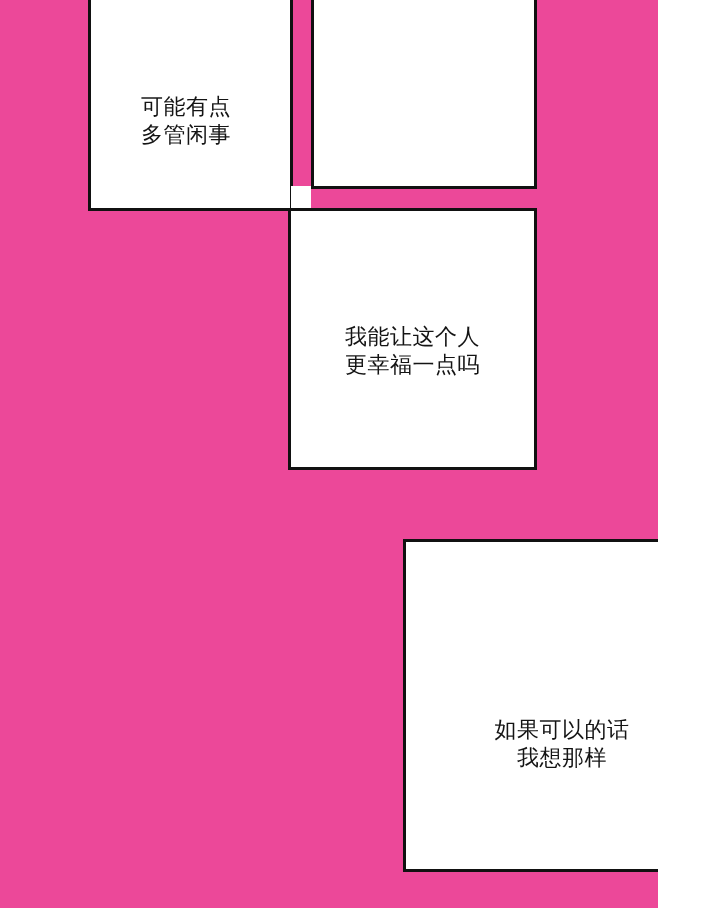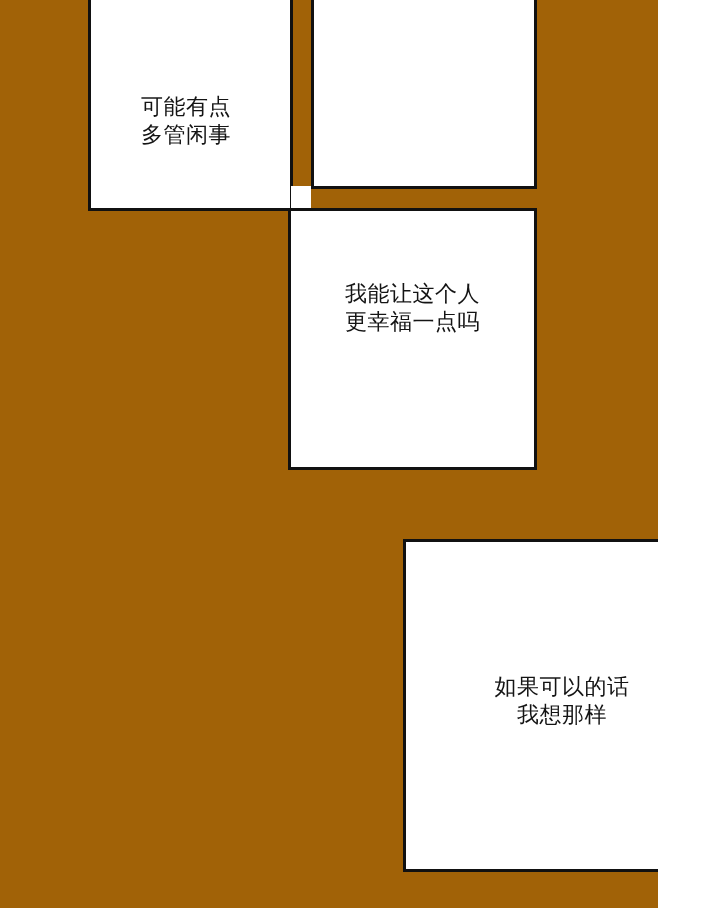--- a/index.html
+++ b/index.html
@@ -5,21 +5,21 @@
 <style>
   html, body {
     margin: 0;
     padding: 0;
     background: #ffffff;
   }
   #page {
     position: relative;
     width: 658px;
     height: 908px;
-    background: #a16207;
+    background: #ec4899;
     overflow: hidden;
     font-family: "Liberation Sans", "DejaVu Sans", sans-serif;
   }
 
   
   .panel {
     position: absolute;
     box-sizing: border-box;
     background: #ffffff;
     border: 3px solid #111111;
@@ -35,21 +35,21 @@
     position: absolute;
     color: #141414;
     font-size: 22px;
     line-height: 28px;
     font-weight: 400;
     letter-spacing: 0.5px;
     white-space: pre-line;
     -webkit-font-smoothing: antialiased;
   }
   .panel-text.align-left   { text-align: left; }
-  .panel-text.align-center { text-align: center; }
+  .panel-text.align-center { text-align: center; margin-top: 43px; }
 
   
 
   
   #panel-thought-1 {
     left: 88px;
     top: -40px;
     width: 205px;
     height: 251px;
   }

